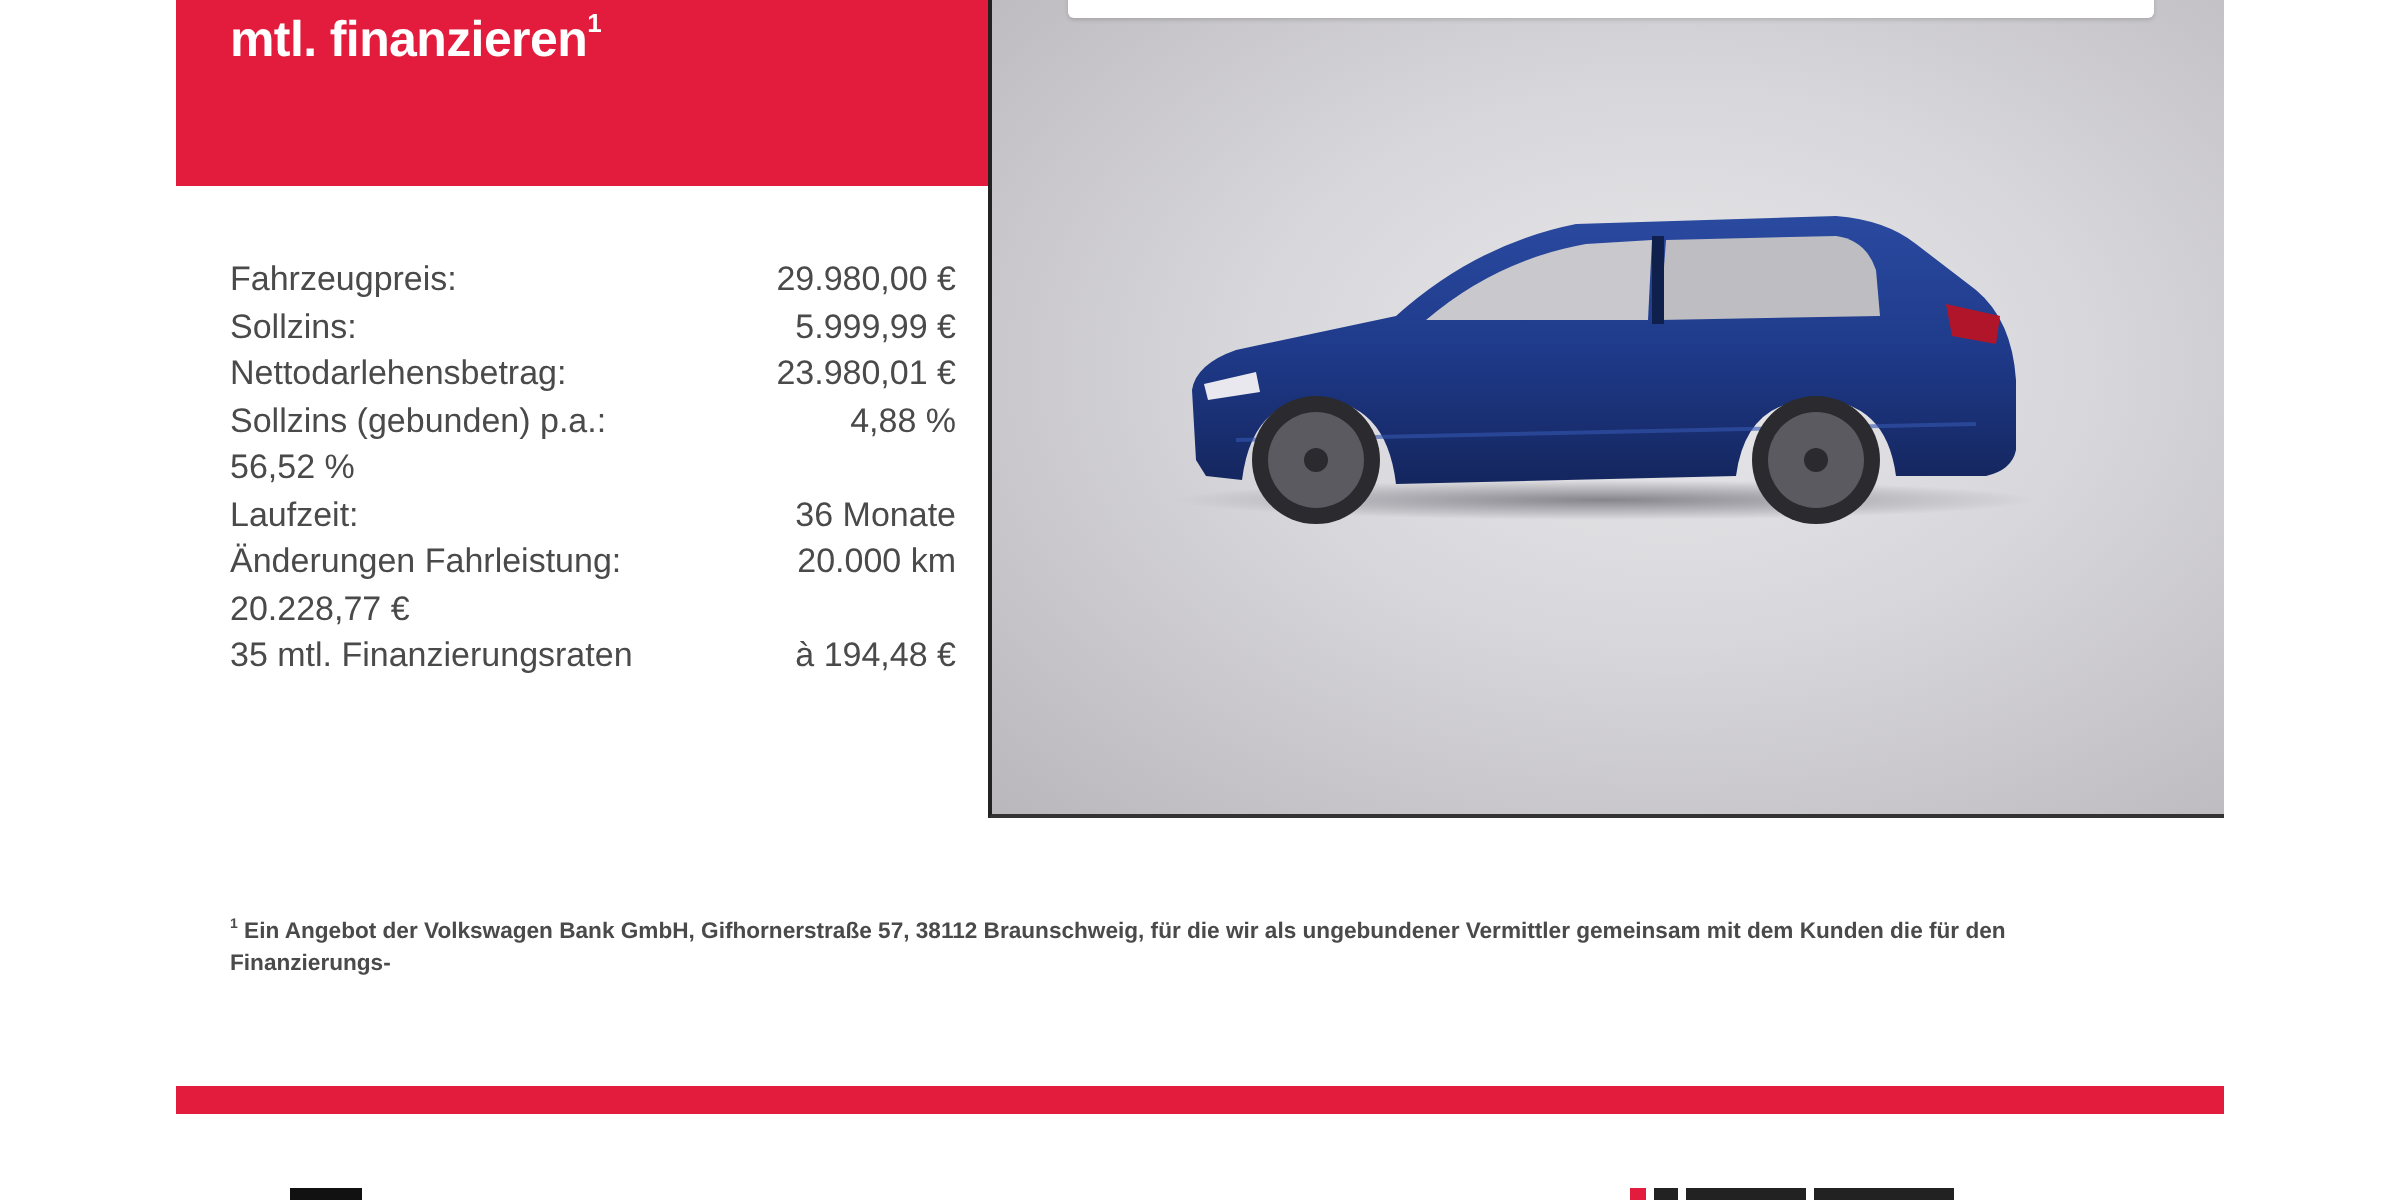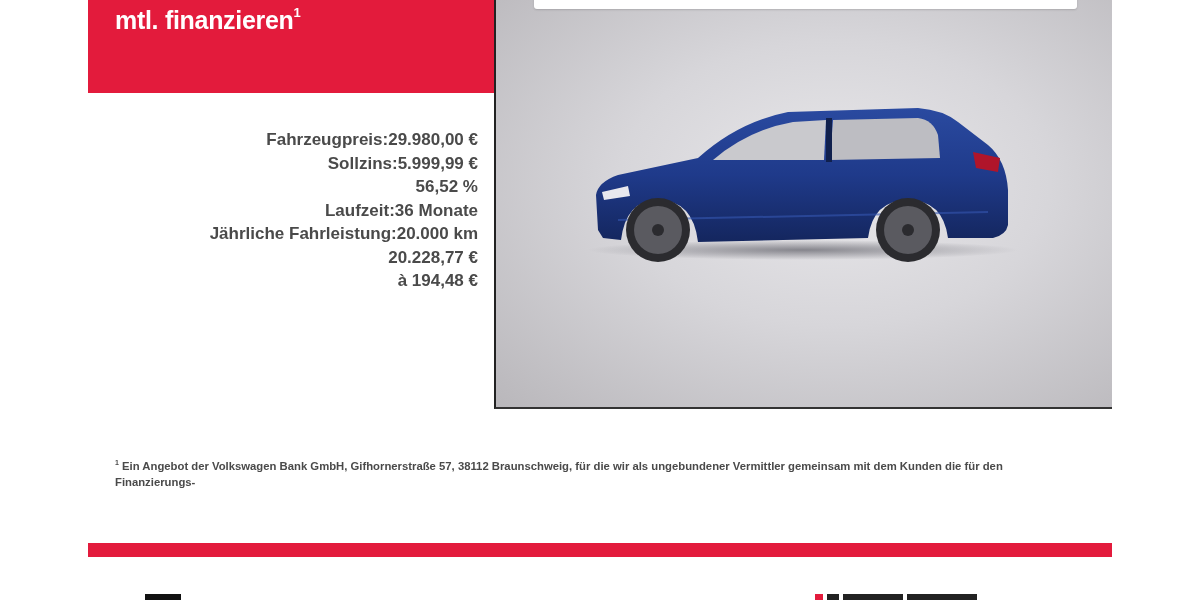--- a/index.html
+++ b/index.html
@@ -13,22 +13,22 @@
   }
   .red-header .title {
     position:absolute; left:27px; top:6px; color:#ffffff;
     font-size:25px; font-weight:bold; letter-spacing:-0.3px;
   }
   .red-header .title sup { font-size:13px; position:relative; top:-3px; }
   .specs {
     position:absolute; left:115px; top:128px; width:363px;
   }
   .spec-row {
-    display:flex; justify-content:flex-end; height:23.5px;
-    font-size:17px; color:#4a4a4a; font-weight:bold; line-height:23.5px;
+    display:flex; justify-content:space-between; height:23.5px;
+    font-size:17px; color:#4a4a4a; font-weight:normal; line-height:23.5px;
   }
   .image-panel {
     position:absolute; left:494px; top:0; width:618px; height:409px;
     border-left:2px solid #222; border-bottom:2px solid #333;
     background: radial-gradient(ellipse at 55% 45%, #e8e7ea 0%, #d7d6da 45%, #b9b7bb 100%);
     overflow:hidden; box-sizing:border-box;
   }
   .image-top-bar {
     position:absolute; left:38px; top:-6px; width:543px; height:15px;
     background:#ffffff; border-radius:3px; box-shadow:0 1px 2px rgba(0,0,0,0.15);
@@ -62,34 +62,43 @@
 <div class="specs">
   <div class="spec-row">
       <span>Fahrzeugpreis:</span>
       <span>29.980,00 €</span>
     </div>
   <div class="spec-row">
       <span>Sollzins:</span>
       <span>5.999,99 €</span>
     </div>
   <div class="spec-row">
+      <span>Nettodarlehensbetrag:</span>
+      <span>23.980,01 €</span>
+    </div>
+  <div class="spec-row">
+      <span>Sollzins (gebunden) p.a.:</span>
+      <span>4,88 %</span>
+    </div>
+  <div class="spec-row">
       <span>56,52 %</span>
     </div>
   <div class="spec-row">
       <span>Laufzeit:</span>
       <span>36 Monate</span>
     </div>
   <div class="spec-row">
-      <span>Jährliche Fahrleistung:</span>
+      <span>Änderungen Fahrleistung:</span>
       <span>20.000 km</span>
     </div>
   <div class="spec-row">
       <span>20.228,77 €</span>
     </div>
   <div class="spec-row">
+      <span>35 mtl. Finanzierungsraten</span>
       <span>à 194,48 €</span>
     </div>
 </div>
 
 <div class="image-panel">
   <div class="image-top-bar"></div>
   <svg class="car" viewBox="0 0 430 170">
     <defs>
       <linearGradient id="body" x1="0" y1="0" x2="0" y2="1">
         <stop offset="0" stop-color="#2a4aa0"></stop>

